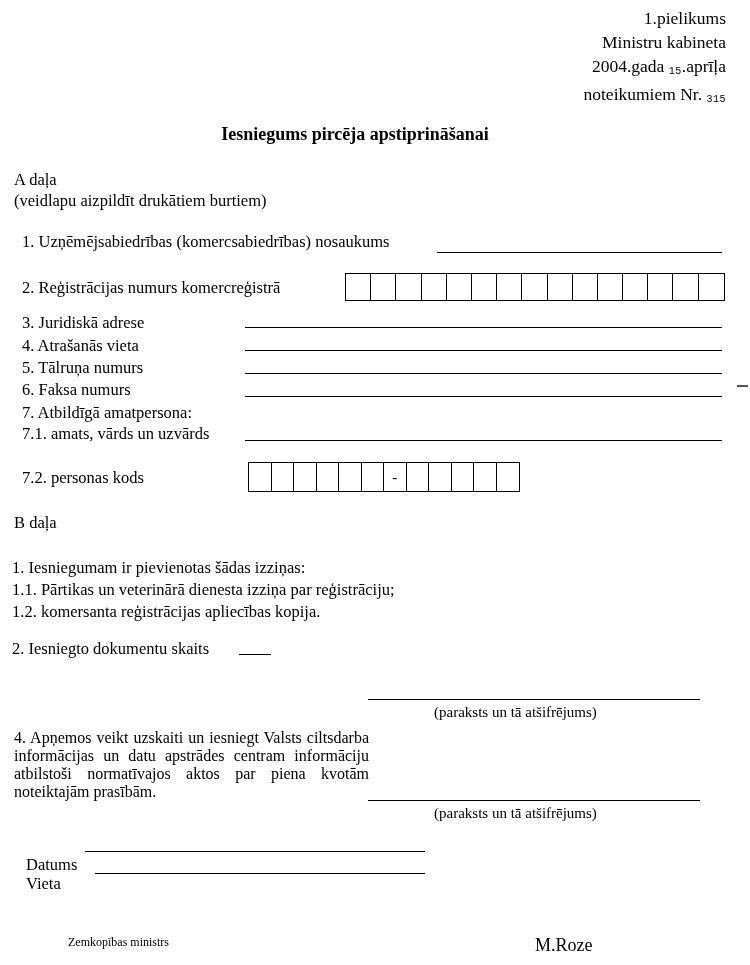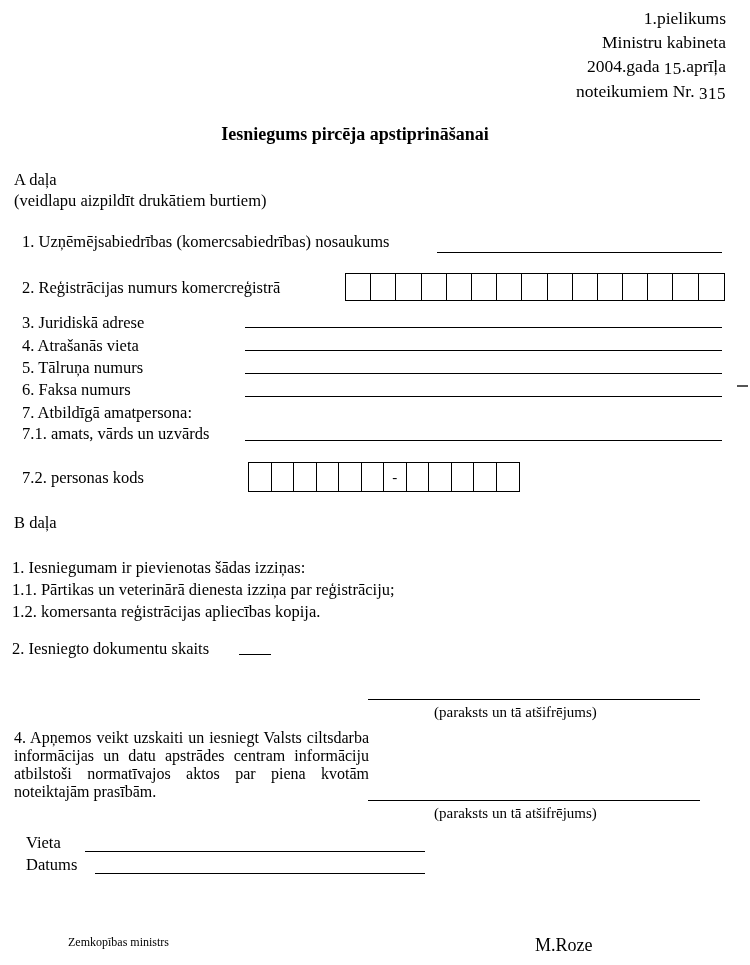--- a/index.html
+++ b/index.html
@@ -26,24 +26,25 @@
     position: absolute;
     top: 6px;
     right: 24px;
     text-align: right;
     font-size: 17.5px;
     line-height: 24px;
     white-space: nowrap;
   }
   .header div { white-space: nowrap; }
   .fillval {
-    font-size: 17px;
+    font-size: 10px;
     position: relative;
     top: 2px;
     letter-spacing: 0.5px;
+    font-family: Liberation Mono, monospace;
   }
 
   
   .doc-title {
     position: absolute;
     top: 124px;
     left: 0;
     width: 710px;
     text-align: center;
     font-size: 18px;
@@ -216,21 +217,21 @@
   <div class="tx" style="left:12px; top:639px;">2. Iesniegto dokumentu skaits</div>
   <div class="rule-thin" style="left:239px; top:654px; width:32px;"></div>
 
   <div class="rule" style="left:368px; top:699px; width:332px;"></div>
   <div class="sig-cap" style="left:434px; top:704px;">(paraksts un tā atšifrējums)</div>
 
   <div class="para" style="left:14px; top:729px; width:355px;">4. Apņemos veikt uzskaiti un iesniegt Valsts ciltsdarba informācijas un datu apstrādes centram informāciju atbilstoši normatīvajos aktos par piena kvotām noteiktajām prasībām.</div>
   <div class="rule" style="left:368px; top:800px; width:332px;"></div>
   <div class="sig-cap" style="left:434px; top:805px;">(paraksts un tā atšifrējums)</div>
 
-  <div class="tx" style="left:26px; top:833px;text-align:right;">Vieta</div>
+  <div class="tx" style="left:26px; top:874px;text-align:right;">Vieta</div>
   <div class="rule" style="left:85px; top:851px; width:340px;"></div>
 
   <div class="tx" style="left:26px; top:855px;">Datums</div>
   <div class="rule" style="left:95px; top:873px; width:330px;"></div>
 
   <div class="footer-left">Zemkopības ministrs</div>
   <div class="footer-right">M.Roze</div>
 
   <div class="artifact"></div>
 

